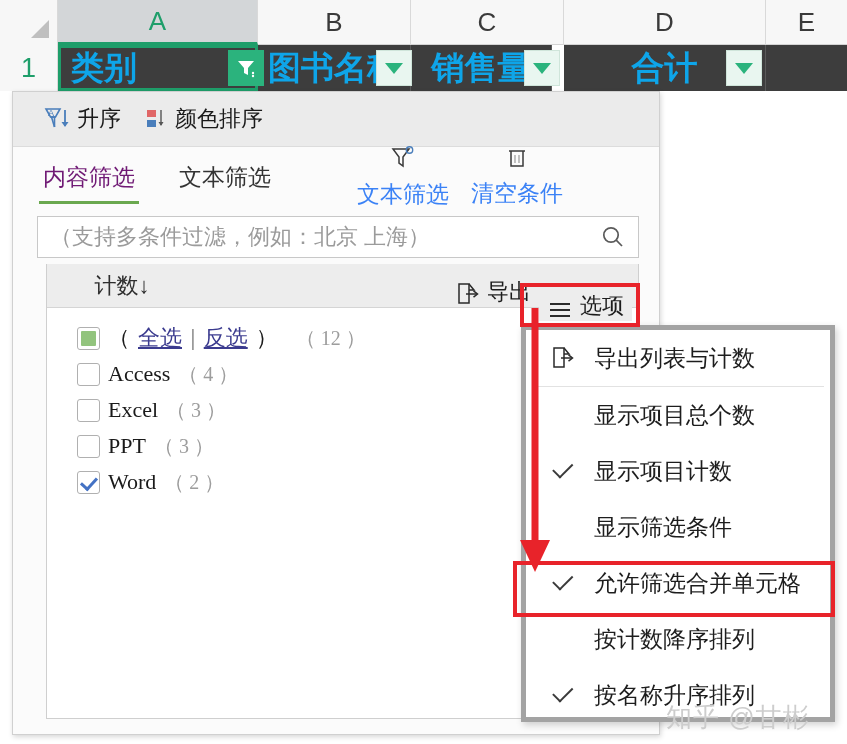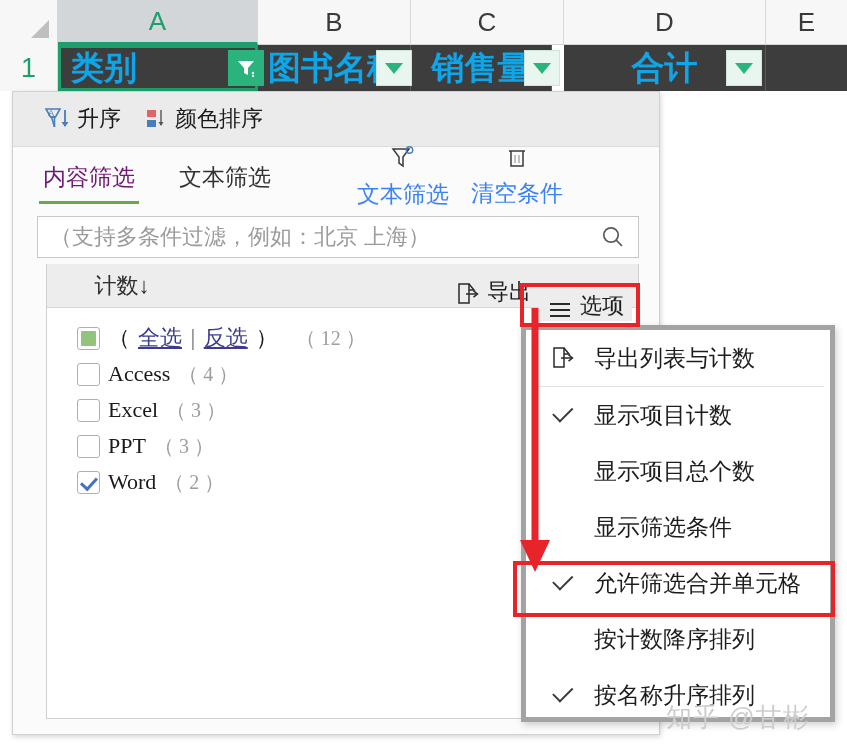--- a/index.html
+++ b/index.html
@@ -349,31 +349,31 @@
           <path d="M13 3 L18 9 L13 9" fill="none" stroke="#2a2a2a" stroke-width="1.5"></path>
           <line x1="10" y1="13" x2="21" y2="13" stroke="#2a2a2a" stroke-width="1.5"></line>
           <path d="M17.5 9.8 L21.5 13 L17.5 16.2" fill="none" stroke="#2a2a2a" stroke-width="1.5"></path>
         </svg>
       </span>
       <span>导出列表与计数</span>
     </div>
     <div class="msep"></div>
 
     <div class="mrow">
+      <span class="chk"></span>
+      <span>显示项目总个数</span>
+    </div>
+    <div class="mrow">
       <span class="chk">
           <span class="tick"></span>
         </span>
       <span>显示项目计数</span>
     </div>
     <div class="mrow">
       <span class="chk"></span>
-      <span>显示项目总个数</span>
-    </div>
-    <div class="mrow">
-      <span class="chk"></span>
       <span>显示筛选条件</span>
     </div>
     <div class="mrow">
       <span class="chk">
           <span class="tick"></span>
         </span>
       <span>允许筛选合并单元格</span>
     </div>
     <div class="mrow">
       <span class="chk"></span>

